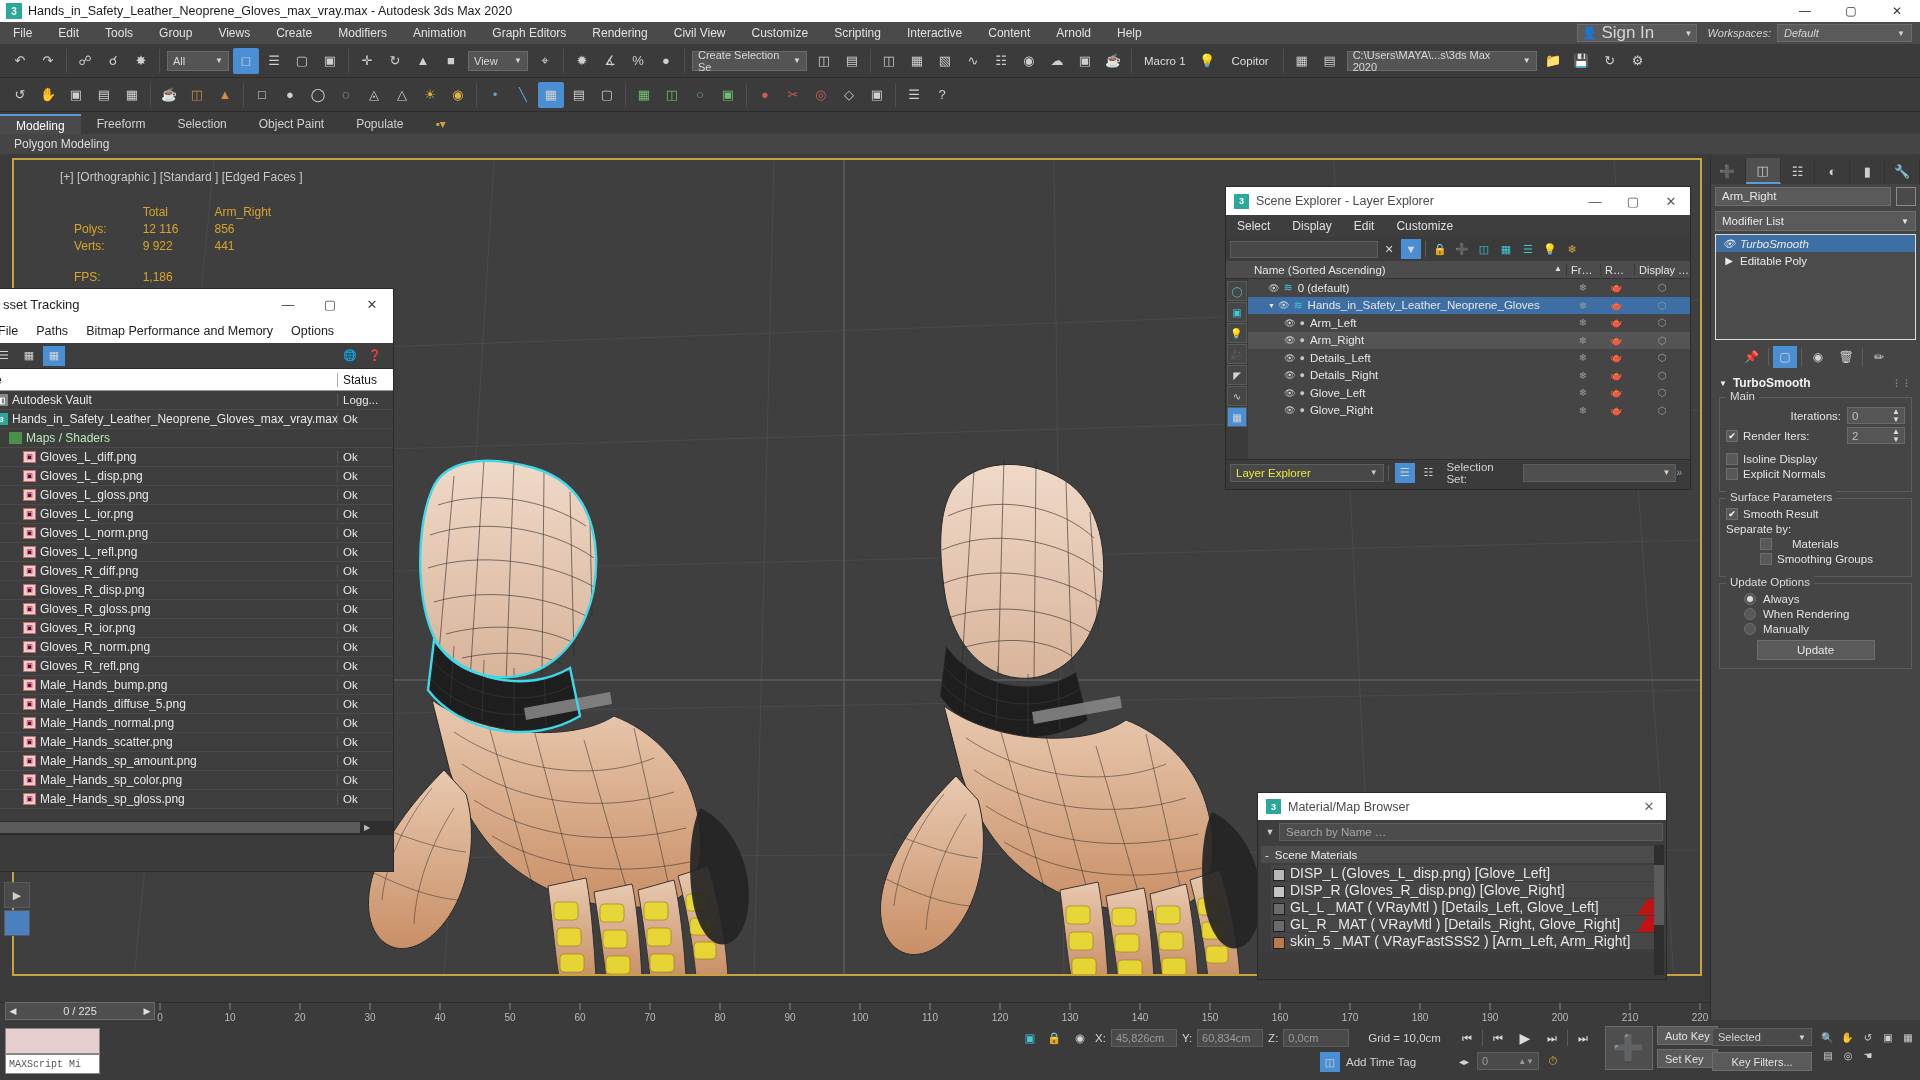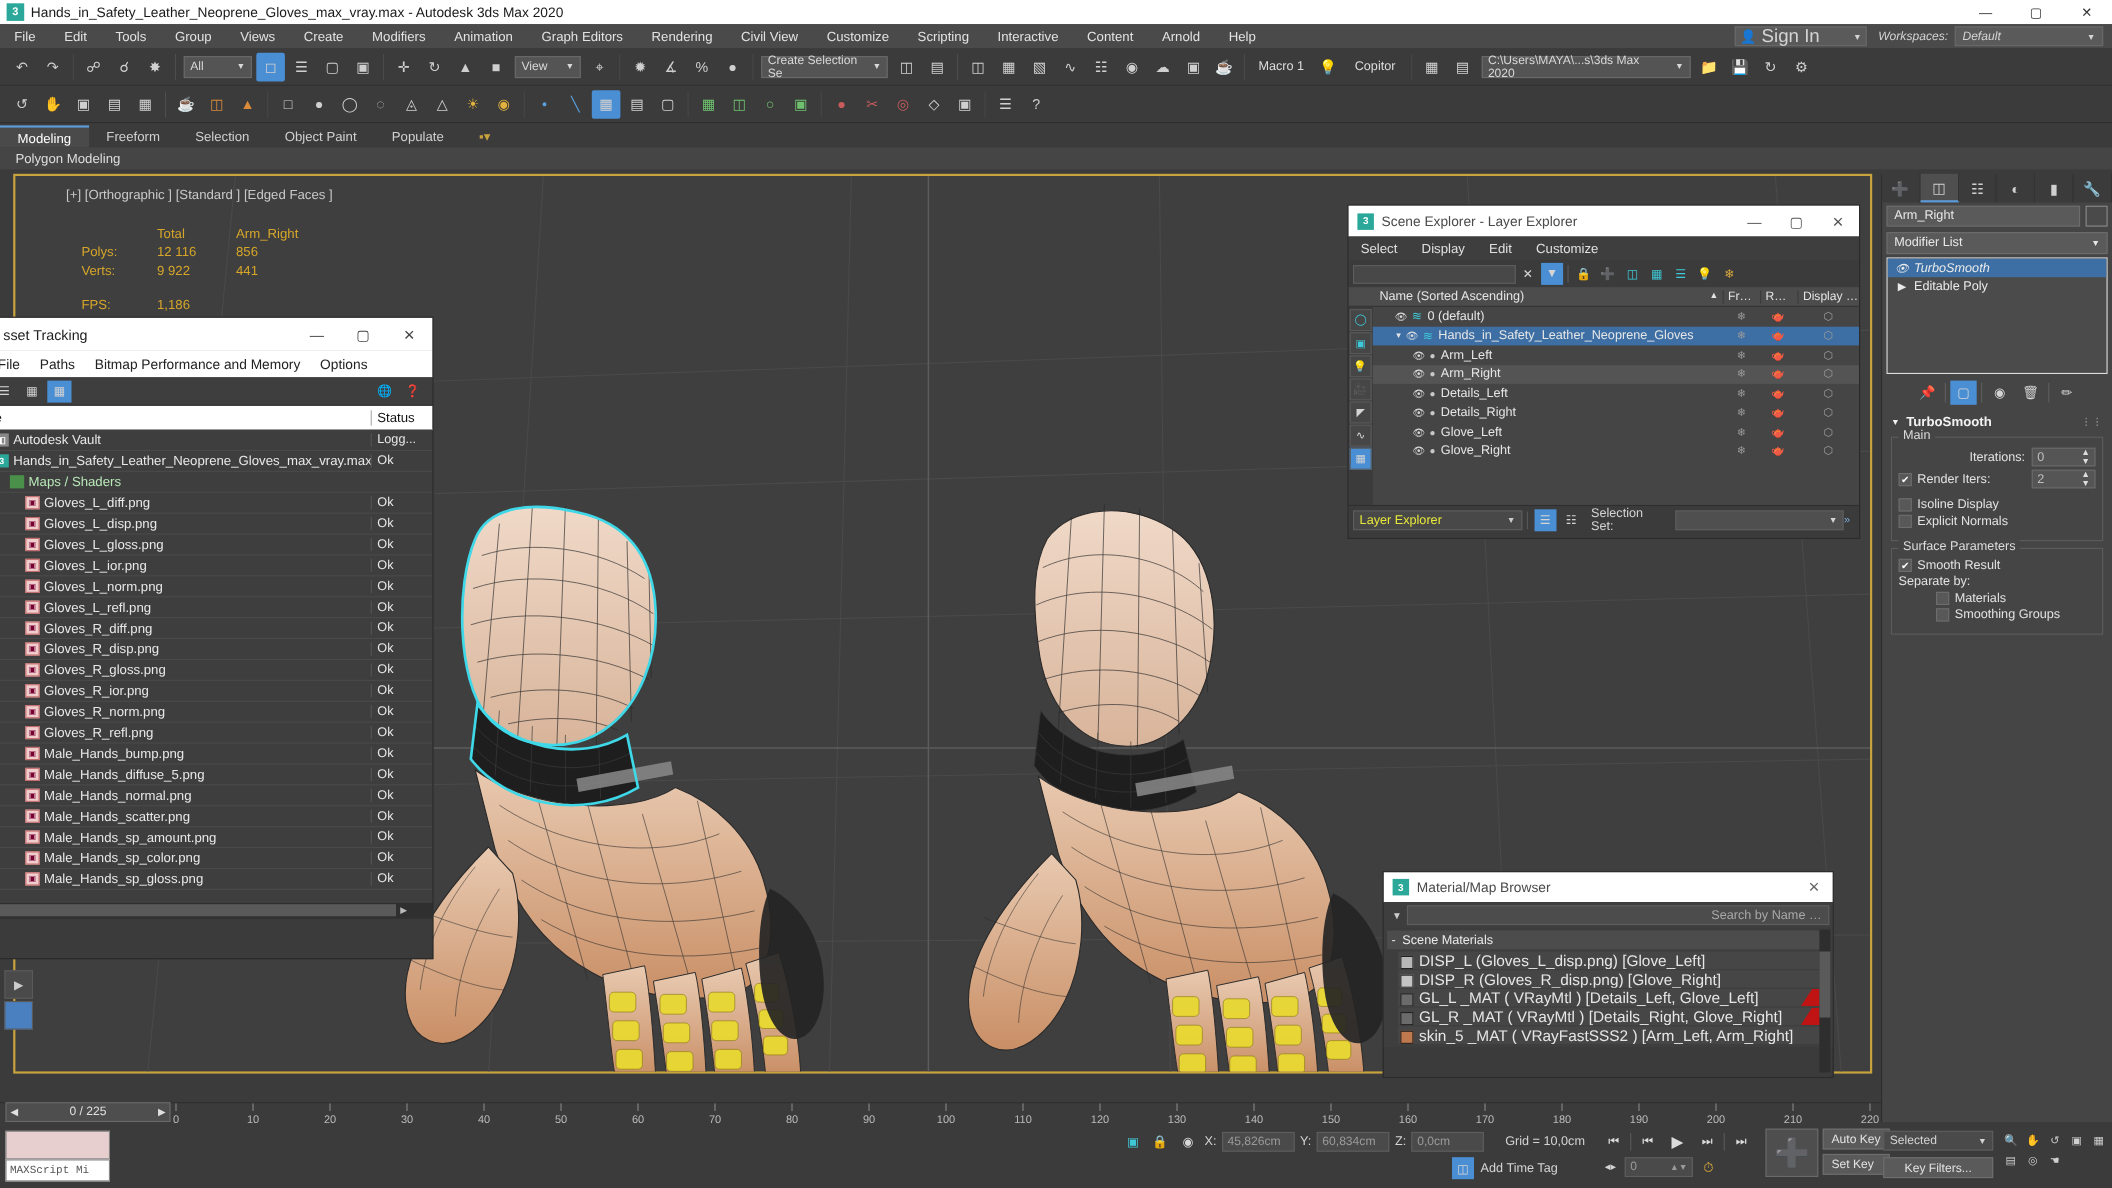--- a/index.html
+++ b/index.html
@@ -151,21 +151,21 @@
     position:absolute;left:1257px;top:792px;width:410px;height:188px;
     background:#3b3b3b;border:1px solid #2a2a2a;
   }
   #matbrowser .mb-title{ height:27px;background:#fff;color:#4a4a4a;display:flex;align-items:center;font-size:12.5px;padding-left:8px;}
   #matbrowser .mb-title .ico{width:15px;height:15px;background:#2ba89a;color:#fff;font-size:9px;font-weight:bold;
      display:flex;align-items:center;justify-content:center;margin-right:7px;}
   #matbrowser .mb-title .x{margin-left:auto;width:34px;text-align:center;font-size:13px;color:#666;}
   #matbrowser .mb-search{ height:24px;background:#3e3e3e;display:flex;align-items:center;padding:0 3px; }
   #matbrowser .mb-search .tri{ width:18px;text-align:center;font-size:9px;color:#ccc; }
   #matbrowser .mb-search .fld{ flex:1;height:18px;background:#4c4c4c;border:1px solid #5e5e5e;
-     display:flex;align-items:center;padding:0 6px;font-size:11.5px;color:#a8a8a8;justify-content:flex-end;}
+     display:flex;align-items:center;padding:0 6px;font-size:11.5px;color:#a8a8a8;}
   #matbrowser .mb-list{ background:#3e3e3e;padding:2px 3px; }
   #matbrowser .mb-group{ height:17px;background:#4c4c4c;display:flex;align-items:center;font-size:11.5px;
      color:#eaeaea;padding-left:4px;margin-bottom:2px;}
   #matbrowser .mb-item{ height:16px;display:flex;align-items:flex-end;font-size:14px;color:#e6e6e6;
      background:#464646;margin:1px 0 1px 10px;padding-left:2px;position:relative;overflow:hidden;}
   #matbrowser .swatch{ width:12px;height:12px;margin-right:5px;flex:0 0 auto;border:1px solid #222; }
   #matbrowser .redtag{ position:absolute;right:0;top:0;width:26px;height:16px;background:#c01313;
      clip-path: polygon(40% 0, 100% 0, 100% 100%, 0 100%); }
   #matbrowser .mb-scroll{ position:absolute;right:2px;top:52px;width:10px;height:130px;background:#2e2e2e; }
   #matbrowser .mb-scroll .th{ width:10px;height:60px;background:#5a5a5a;margin-top:20px; }
@@ -1112,30 +1112,48 @@
 
   <div class="group">
     <div class="gt">Surface Parameters</div>
     <div class="prow">
       <span class="chk">✔</span>
       <span>Smooth Result</span>
     </div>
     <div class="prow">
       <span>Separate by:</span>
     </div>
-    <div class="prow" style="padding-left:34px;">
+    <div class="prow" style="padding-left:34px;gap:15px;">
       <span class="chk"></span>
       <span>Materials</span>
     </div>
     <div class="prow" style="padding-left:34px;">
       <span class="chk"></span>
       <span>Smoothing Groups</span>
     </div>
   </div>
 
+  <div class="group">
+    <div class="gt">Update Options</div>
+    <div class="prow" style="padding-left:18px;">
+      <span class="rad">
+          <span class="dot"></span>
+        </span>
+      <span>Always</span>
+    </div>
+    <div class="prow" style="padding-left:18px;">
+      <span class="rad"></span>
+      <span>When Rendering</span>
+    </div>
+    <div class="prow" style="padding-left:18px;">
+      <span class="rad"></span>
+      <span>Manually</span>
+    </div>
+    <div class="btnwide">Update</div>
+  </div>
 </div>
 
 <div id="leftmini">
   <div class="lb">▶</div>
   <div class="lb blue"></div>
 </div>
 
 <div id="timeline">
   <svg id="tl-ticks">
       <line x1="160" y1="0" x2="160" y2="7" stroke="#888" stroke-width="1"></line>

